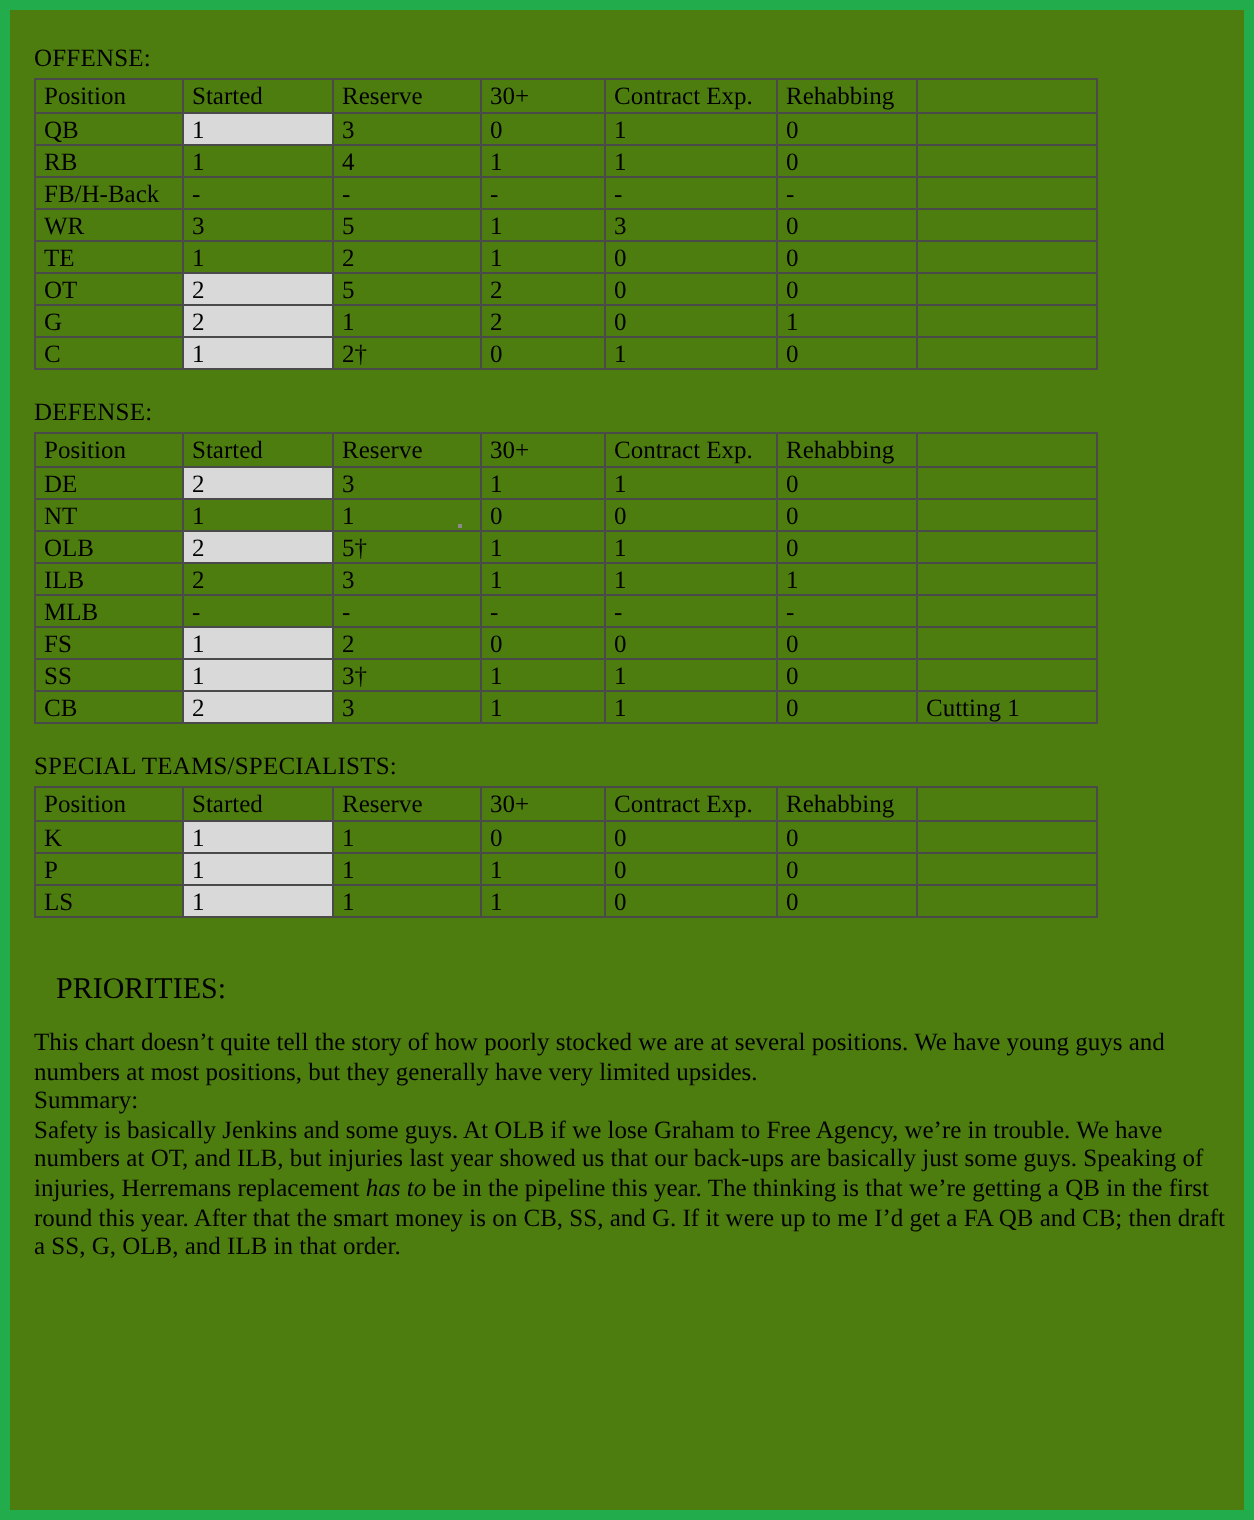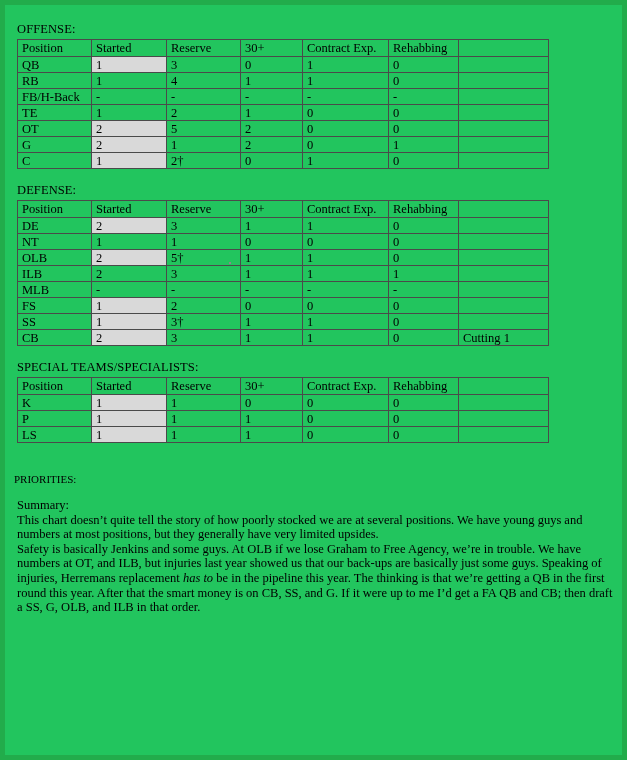--- a/index.html
+++ b/index.html
@@ -22,21 +22,21 @@
     border: 5px solid #22ac4b;
     background: #ffffff;
     padding: 0;
     position: relative;
   }
 
   #page-inner {
     box-sizing: border-box;
     width: 100%;
     height: 100%;
-    background: #22c55e;
+    background: #4d7c0f;
     padding: 17px 12px 0 9px;
     position: relative;
   }
 
   .section-title {
     font-size: 12.5px;
     line-height: 15px;
     letter-spacing: 0.1px;
     margin: 0 0 2px 3px;
     white-space: nowrap;
@@ -79,23 +79,23 @@
   .legend-line {
     font-size: 12.5px;
     line-height: 15px;
     margin: 0 0 0 3px;
     white-space: pre;
   }
   .spacer-sm { height: 11px; }
   .spacer-xs { height: 9px; }
 
   .priorities {
-    font-size: 11px;
+    font-size: 15px;
     line-height: 15px;
-    margin: 0 0 0 0;
+    margin: 0 0 0 14px;
   }
 
   .body-block {
     font-size: 12.5px;
     line-height: 14.6px;
     margin: 0 0 0 3px;
     width: 600px;
     text-align: left;
   }
   .body-block p {
@@ -160,20 +160,29 @@
         <tr>
           <td>FB/H-Back</td>
           <td>-</td>
           <td>-</td>
           <td>-</td>
           <td>-</td>
           <td>-</td>
           <td></td>
         </tr>
         <tr>
+          <td>WR</td>
+          <td>3</td>
+          <td>5</td>
+          <td>1</td>
+          <td>3</td>
+          <td>0</td>
+          <td></td>
+        </tr>
+        <tr>
           <td>TE</td>
           <td>1</td>
           <td>2</td>
           <td>1</td>
           <td>0</td>
           <td>0</td>
           <td></td>
         </tr>
         <tr>
           <td>OT</td>
@@ -362,21 +371,21 @@
     <div class="spacer-xs"></div>
 
 
     <div class="spacer-xs"></div>
 
     <div class="priorities">PRIORITIES:</div>
 
     <div class="spacer-sm"></div>
 
     <div class="body-block">
+      <p>This chart doesn’t quite tell the story of how poorly stocked we are at several positions. We have young guys and numbers at most positions, but they generally have very limited upsides.</p>
       <p>Summary:</p>
-      <p>This chart doesn’t quite tell the story of how poorly stocked we are at several positions. We have young guys and numbers at most positions, but they generally have very limited upsides.</p>
       <p><span>Safety is basically Jenkins and some guys. At OLB if we lose Graham to Free Agency, we’re in trouble. We have numbers at OT, and ILB, but injuries last year showed us that our back-ups are basically just some guys. Speaking of injuries, Herremans replacement </span><em>has to</em><span> be in the pipeline this year.  The thinking is that we’re getting a QB in the first round this year. After that the smart money is on CB, SS, and G. If it were up to me I’d get a FA QB and CB; then draft a SS, G, OLB, and ILB in that order.</span></p>
     </div>
 
     <div class="dot-artifact"></div>
 
   </div>
 </div>
 
 </body></html>

